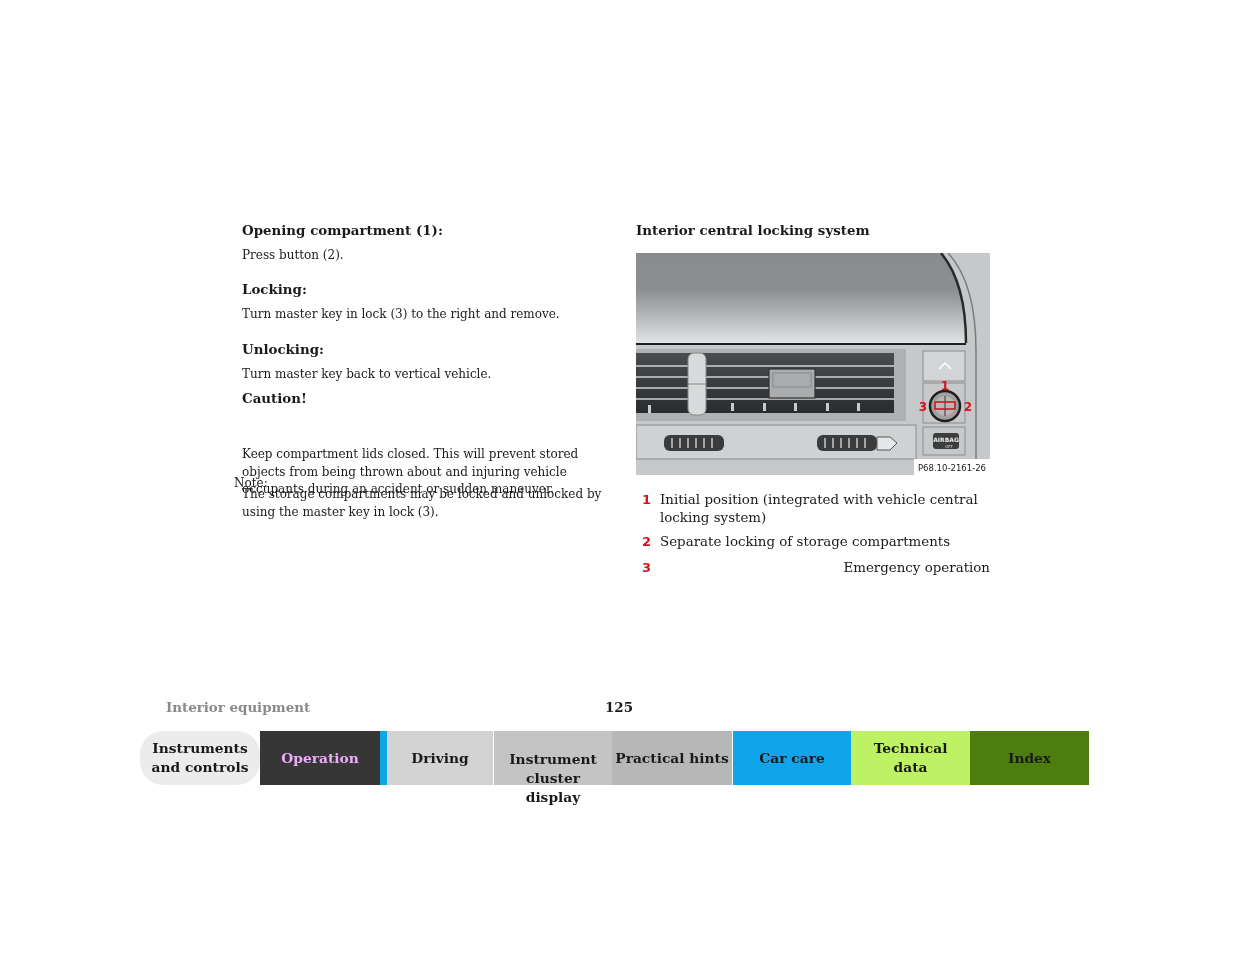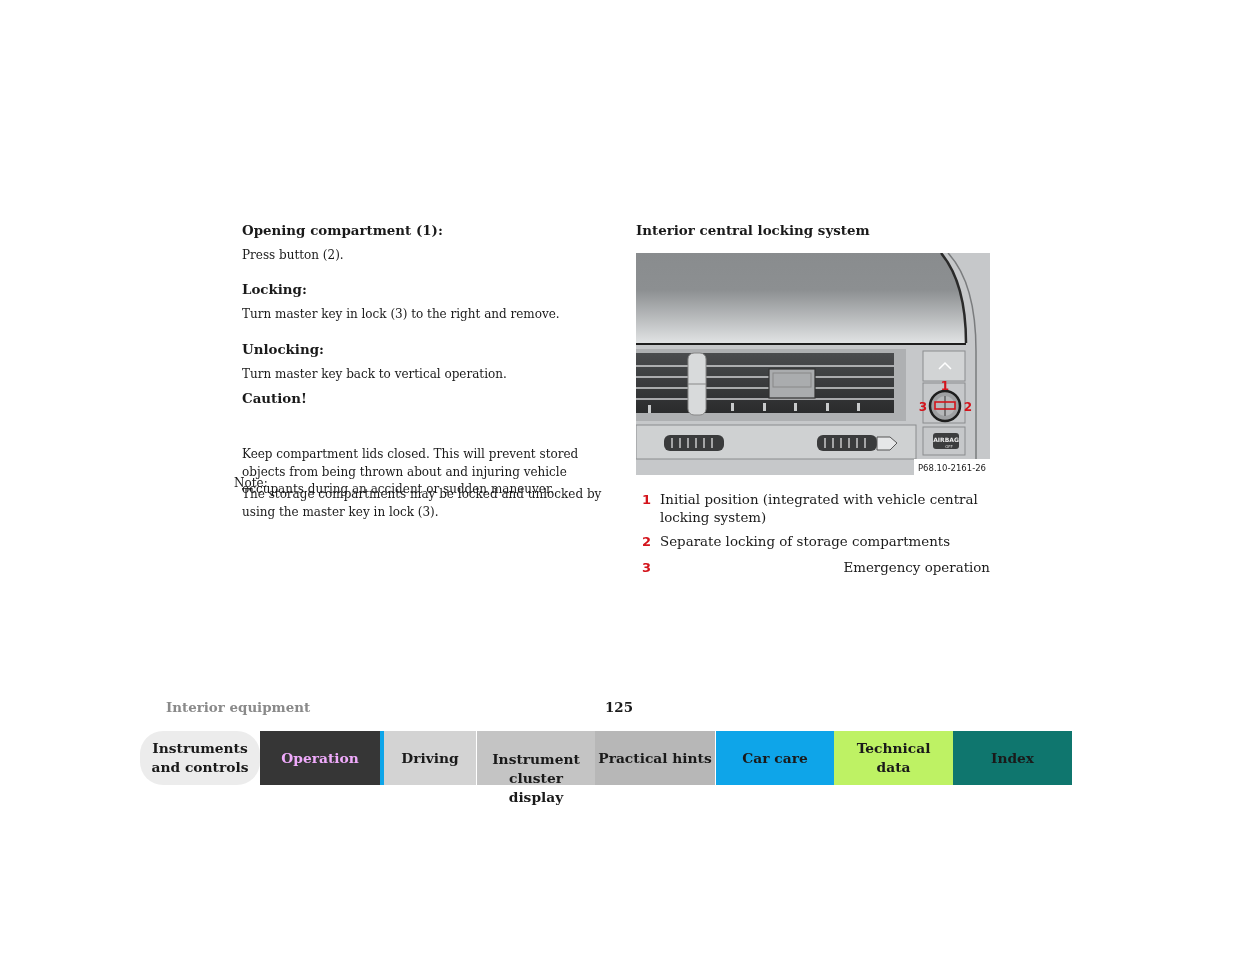--- a/index.html
+++ b/index.html
@@ -23,21 +23,21 @@
 </style>
 </head>
 <body>
 
 <div>
   <p class="h abs" style="left:242px;top:222px;">Opening compartment (1):</p>
   <p class="p abs" style="left:242px;top:247px;">Press button (2).</p>
   <p class="h abs" style="left:242px;top:281px;">Locking:</p>
   <p class="p abs" style="left:242px;top:306px;">Turn master key in lock (3) to the right and remove.</p>
   <p class="h abs" style="left:242px;top:341px;">Unlocking:</p>
-  <p class="p abs" style="left:242px;top:366px;">Turn master key back to vertical operation.</p>
+  <p class="p abs" style="left:242px;top:366px;">Turn master key back to vertical vehicle.</p>
   <p class="h abs" style="left:242px;top:390px;">Caution!</p>
   <p class="p abs" style="left:242px;top:416px;width:362px;margin-top:30px;">Keep compartment lids closed. This will prevent stored objects from being thrown about and injuring vehicle occupants during an accident or sudden maneuver.</p>
   <p class="p abs" style="left:234px;top:475px;">Note:</p>
   <p class="p abs" style="left:242px;top:486px;width:362px;">The storage compartments may be locked and unlocked by using the master key in lock (3).</p>
 </div>
 
 <p class="h abs" style="left:636px;top:222px;">Interior central locking system</p>
 
 <div class="figure">
   <svg width="354" height="222" viewBox="0 0 354 222">
@@ -140,31 +140,31 @@
 <div class="footer-section">Interior equipment</div>
 <div class="page-num">125</div>
 
 <nav class="nav">
   <div class="tab" style="width:120px;background:#ececec;border-radius:23px;">
       <span style="width:100px;">Instruments and controls</span>
     </div>
   <div class="tab" style="width:120px;background:#363636;color:#f0abfc;">
       <span>Operation</span>
     </div>
-  <div class="tab" style="width:96px;background:#d3d3d3;border-left:4px solid #0ea5e9;">
+  <div class="tab" style="width:113px;background:#d3d3d3;border-left:7px solid #0ea5e9;">
       <span>Driving</span>
     </div>
   <div class="tab" style="width:119px;background:#c4c4c4;border-left:1px solid #fff;">
       <span style="width:110px;margin-top:40px;">Instrument cluster display</span>
     </div>
   <div class="tab" style="width:120px;background:#b7b7b7;">
       <span>Practical hints</span>
     </div>
   <div class="tab" style="width:119px;background:#0ea5e9;border-left:1px solid #fff;">
       <span>Car care</span>
     </div>
   <div class="tab" style="width:119px;background:#bef264;">
       <span style="width:80px;">Technical data</span>
     </div>
-  <div class="tab" style="width:119px;background:#0f766e;">
+  <div class="tab" style="width:119px;background:#4d7c0f;">
       <span>Index</span>
     </div>
 </nav>
 
 </body></html>

